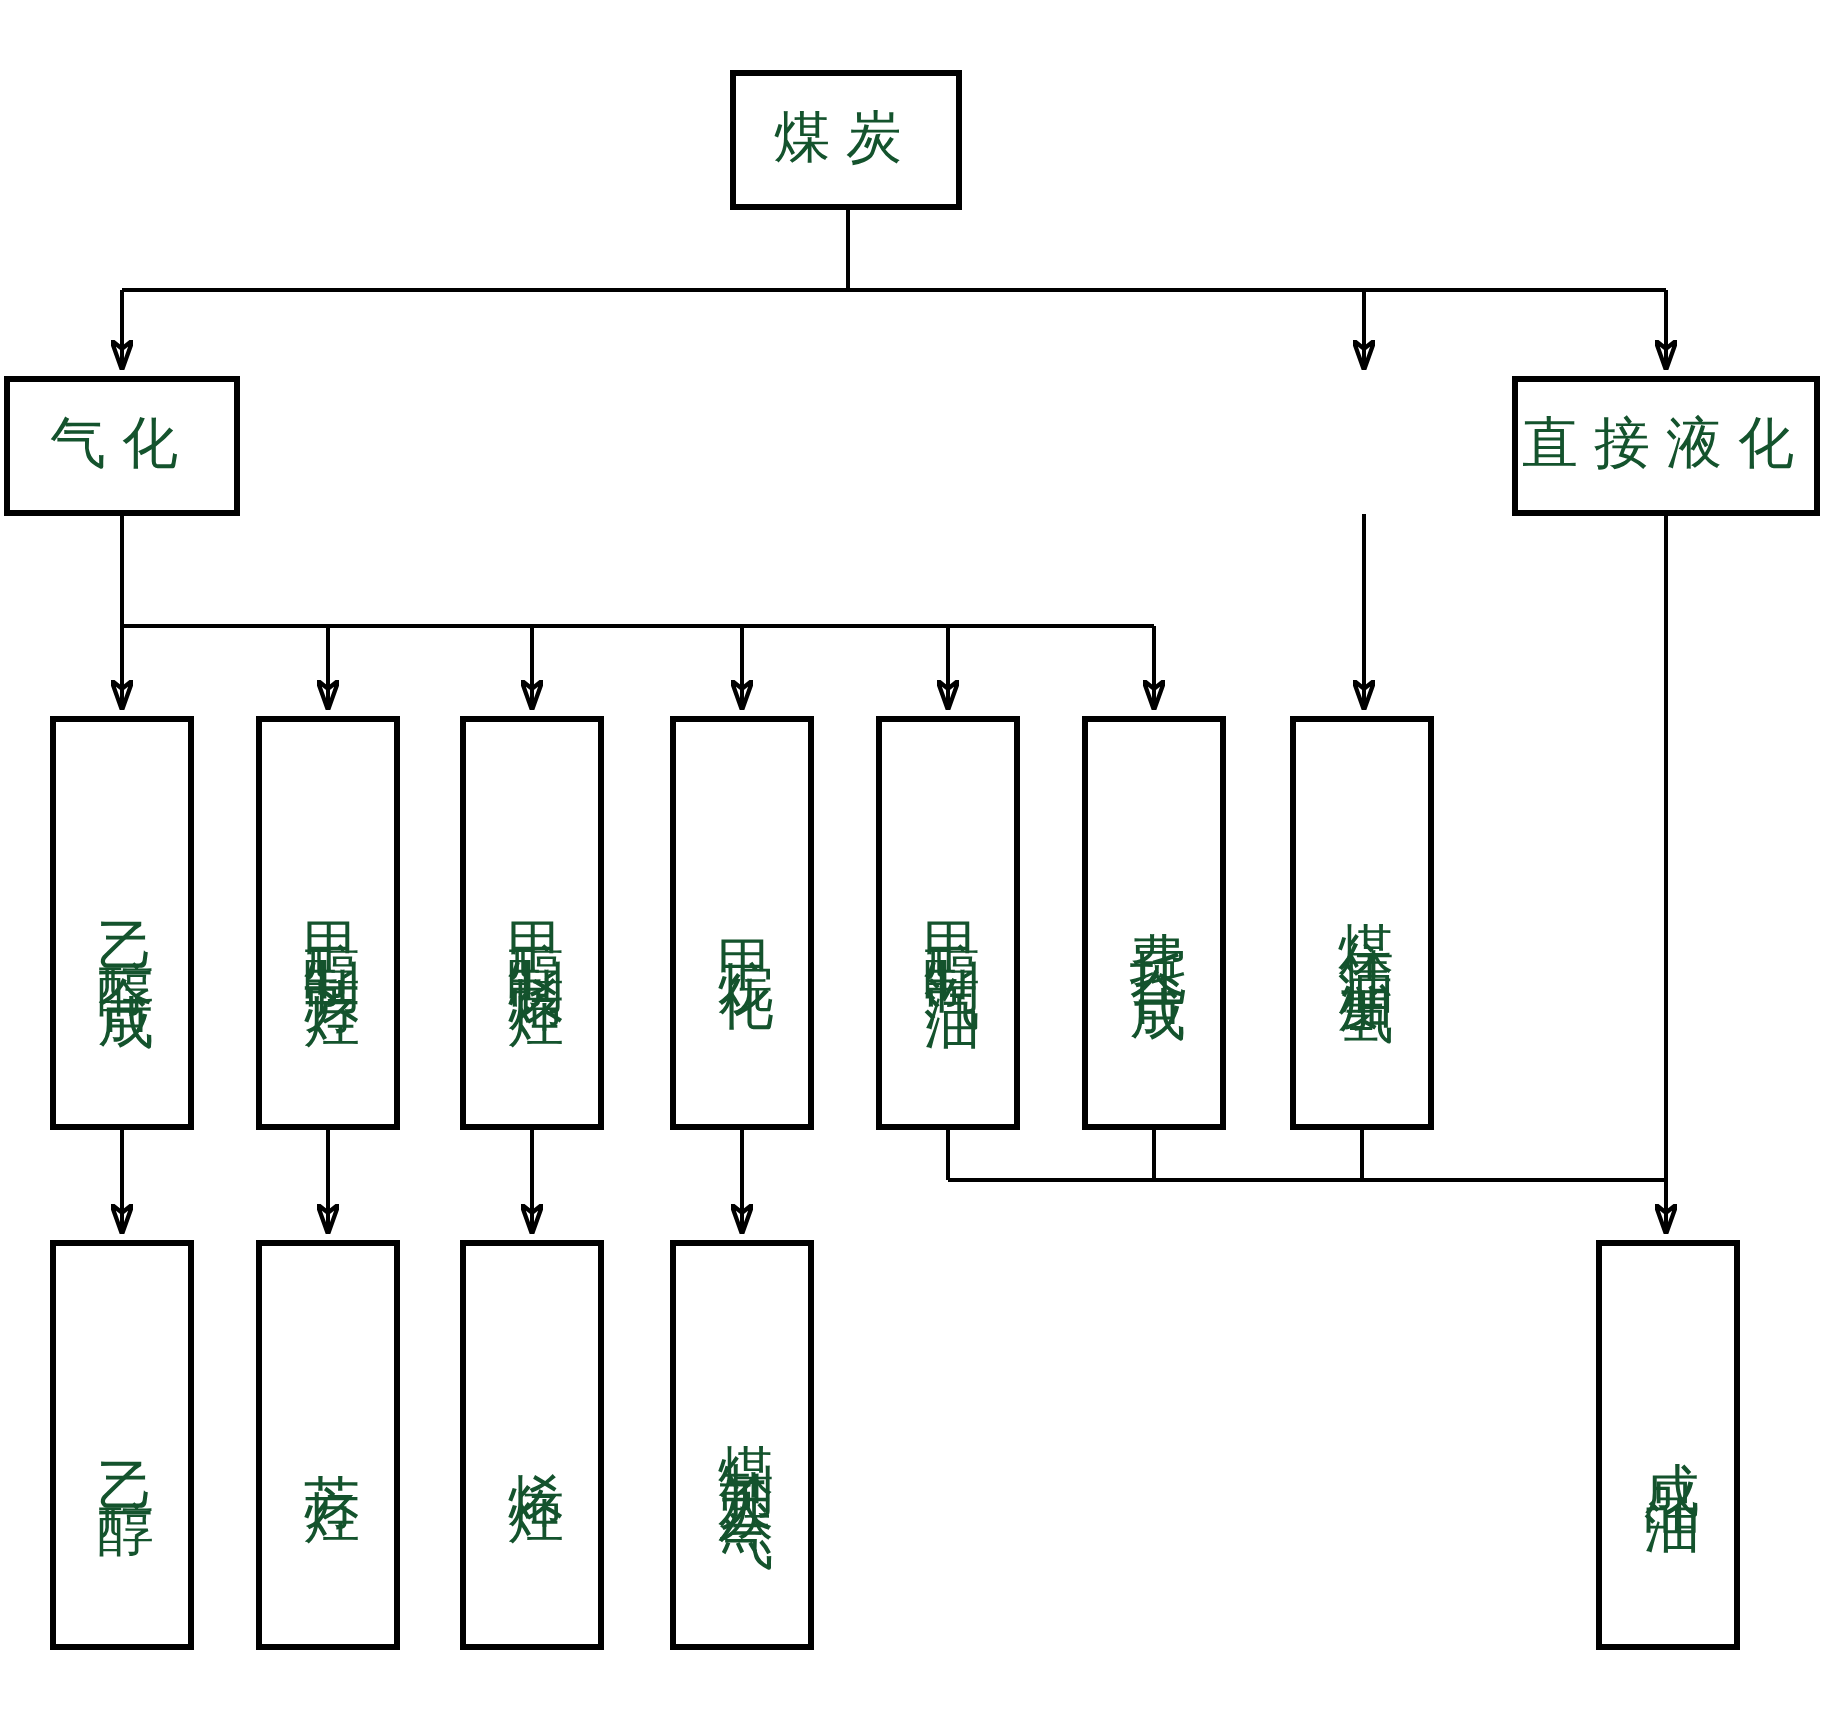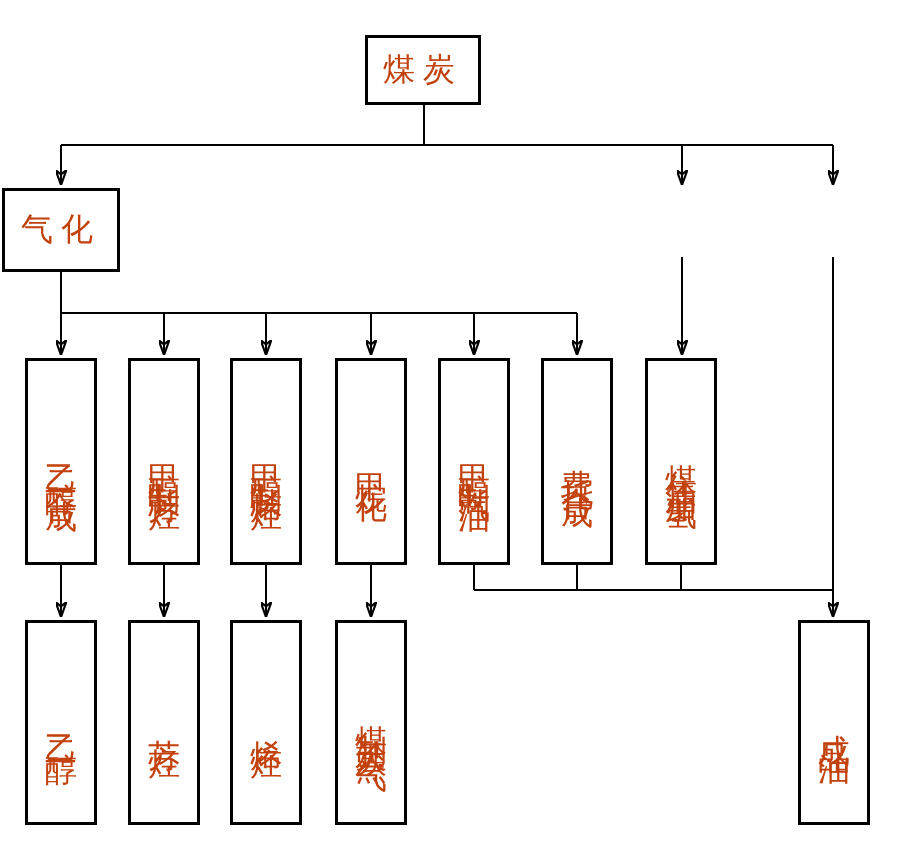--- a/index.html
+++ b/index.html
@@ -10,25 +10,25 @@
     font-family:"Liberation Serif","DejaVu Serif",serif;
     overflow:hidden;
   }
   #connectors{position:absolute;left:0;top:0;width:912px;height:862px;}
   #connectors line, #connectors path{stroke:#000;stroke-width:2;fill:none;}
   .node{
     position:absolute;
     box-sizing:border-box;
     border:3px solid #000;
     background:#fff;
-    color:#c2410c;
+    color:#14532d;
     display:flex;
     align-items:center;
     justify-content:center;
-    font-size:32px;
+    font-size:28px;
     line-height:1.1;
   }
   .h{letter-spacing:8px;}
   .v{
     writing-mode:vertical-rl;
     text-orientation:upright;
     letter-spacing:9px;
   }
 </style>
 </head>
@@ -67,21 +67,22 @@
 
     <line x1="474" y1="565" x2="474" y2="590"></line>
     <line x1="577" y1="565" x2="577" y2="590"></line>
     <line x1="681" y1="565" x2="681" y2="590"></line>
     <line x1="474" y1="590" x2="833" y2="590"></line>
     <line x1="833" y1="257" x2="833" y2="616" marker-end="url(#arrow)"></line>
   </svg>
 
   <div class="node h" style="left:365px;top:35px;width:116px;height:70px">煤炭</div>
 
-  <div class="node h" style="left:2px;top:188px;width:118px;height:84px">气化</div>
+  <div class="node h" style="left:2px;top:188px;width:118px;height:70px">气化</div>
+  <div class="node h" style="left:756px;top:188px;width:154px;height:70px">直接液化</div>
 
   <div class="node v" style="left:25px;top:358px;width:72px;height:207px">乙二醇合成</div>
   <div class="node v" style="left:128px;top:358px;width:72px;height:207px">甲醇制芳烃</div>
   <div class="node v" style="left:230px;top:358px;width:72px;height:207px">甲醇制烯烃</div>
   <div class="node v" style="left:335px;top:358px;width:72px;height:207px">甲烷化</div>
   <div class="node v" style="left:438px;top:358px;width:72px;height:207px">甲醇制汽油</div>
   <div class="node v" style="left:541px;top:358px;width:72px;height:207px">费托合成</div>
   <div class="node v" style="left:645px;top:358px;width:72px;height:207px">煤焦油加氢</div>
 
   <div class="node v" style="left:25px;top:620px;width:72px;height:205px">乙二醇</div>

